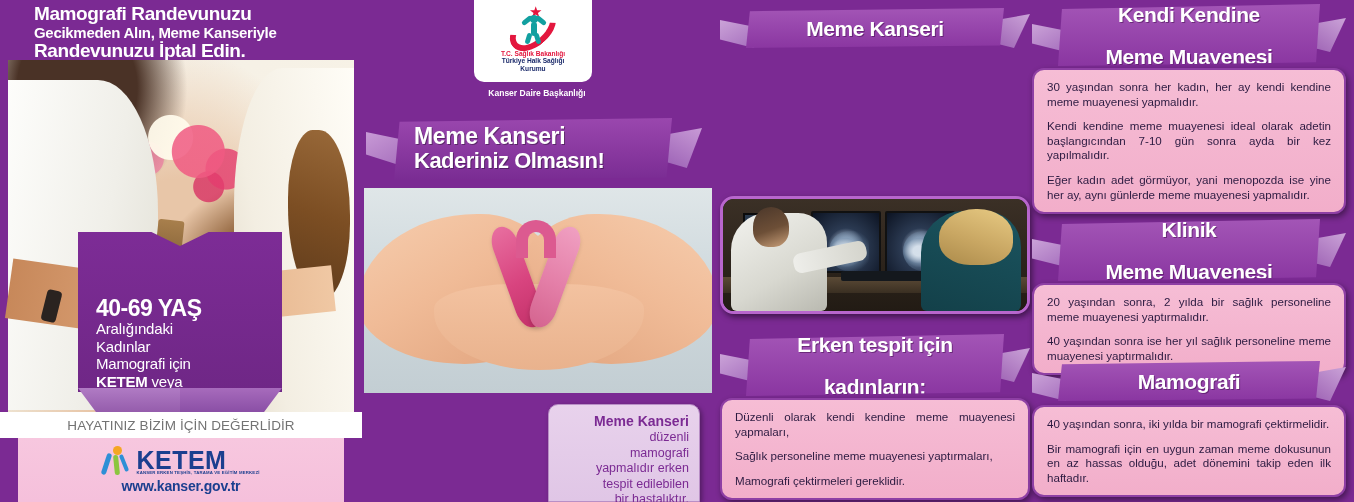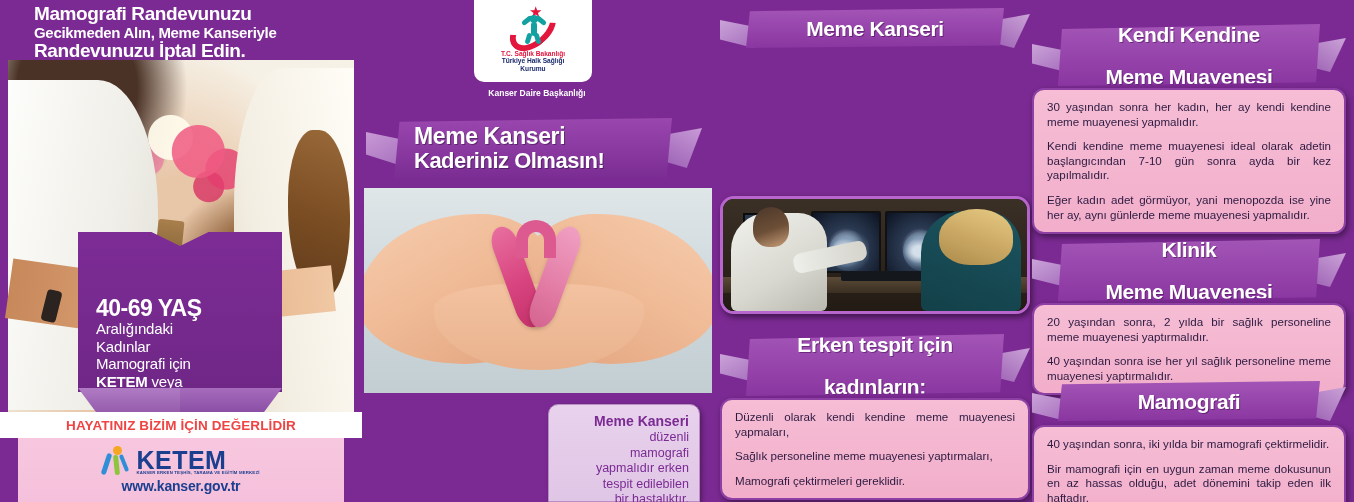--- a/index.html
+++ b/index.html
@@ -105,21 +105,21 @@
     position:absolute; left:8px; top:246px; width:346px; height:166px;
     background:linear-gradient(180deg,#f7c7df 0%,#f5bdd9 100%);
     z-index:-1;
   }
 
   #slogan-bar {
     position:absolute; left:0; top:412px; width:362px; height:26px;
     background:#ffffff; display:flex; align-items:center; justify-content:center;
   }
   #slogan-bar span {
-    color:#ef4444; font-size:13.5px; font-weight:bold; letter-spacing:.1px;
+    color:#737373; font-size:13.5px; font-weight:normal; letter-spacing:.1px;
   }
 
   #ketem-area {
     position:absolute; left:18px; top:438px; width:326px; height:64px;
     background:linear-gradient(180deg,#f7c7df 0%,#f5c0db 100%);
     display:flex; flex-direction:column; align-items:center; justify-content:center; gap:2px;
   }
   #ketem-logo { display:flex; align-items:center; gap:4px; }
   #ketem-mark { position:relative; width:30px; height:30px; }
   #ketem-mark .dot { position:absolute; left:11px; top:0px; width:9px; height:9px; border-radius:50%; background:#f5a623; }
@@ -228,21 +228,21 @@
   }
   #center-note .title { color:#7b2a93; font-size:14px; font-weight:bold; line-height:17px; }
   #center-note .body { color:#7b2a93; font-size:12.5px; line-height:15.5px; }
 
   
   #panel-right {
     position:absolute; left:712px; top:0; width:642px; height:502px;
     background:#7b2a93; overflow:hidden;
   }
   .col-a { position:absolute; left:8px; width:310px; }
-  .col-b { position:absolute; left:320px; width:314px;margin-top:20px; }
+  .col-b { position:absolute; left:320px; width:314px; }
 
   
   .hdr { position:relative; height:46px; margin-bottom:2px; }
   .hdr .plate {
     position:absolute; left:26px; top:4px; right:26px; height:40px;
     background:linear-gradient(180deg,#a355b6 0%,#8a36a1 100%);
     clip-path: polygon(1.5% 8%, 100% 0, 98.5% 94%, 0 100%);
     box-shadow: 1px 2px 5px rgba(0,0,0,.4);
     display:flex; align-items:center; justify-content:center;
   }

